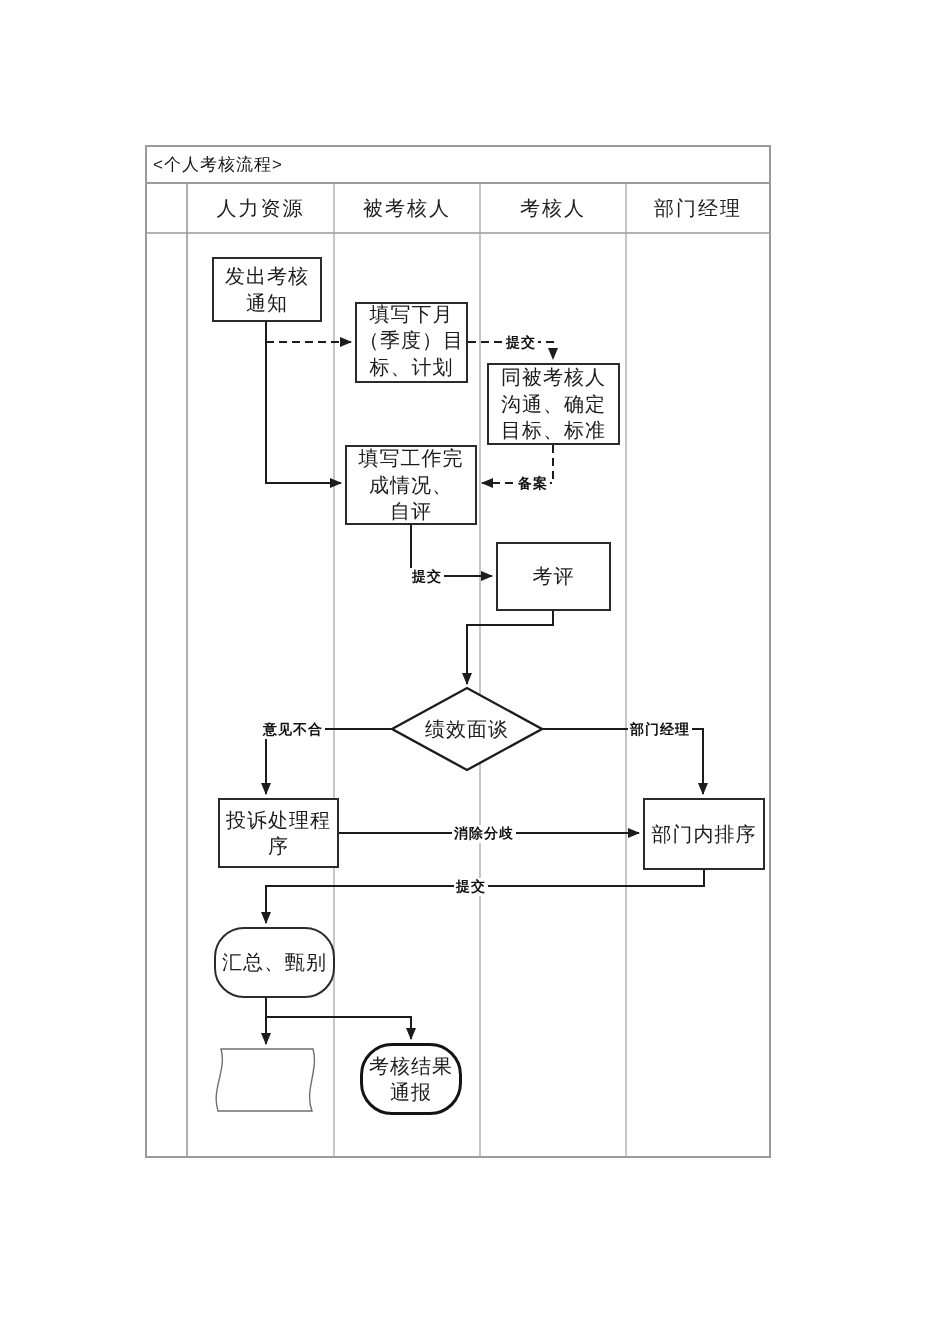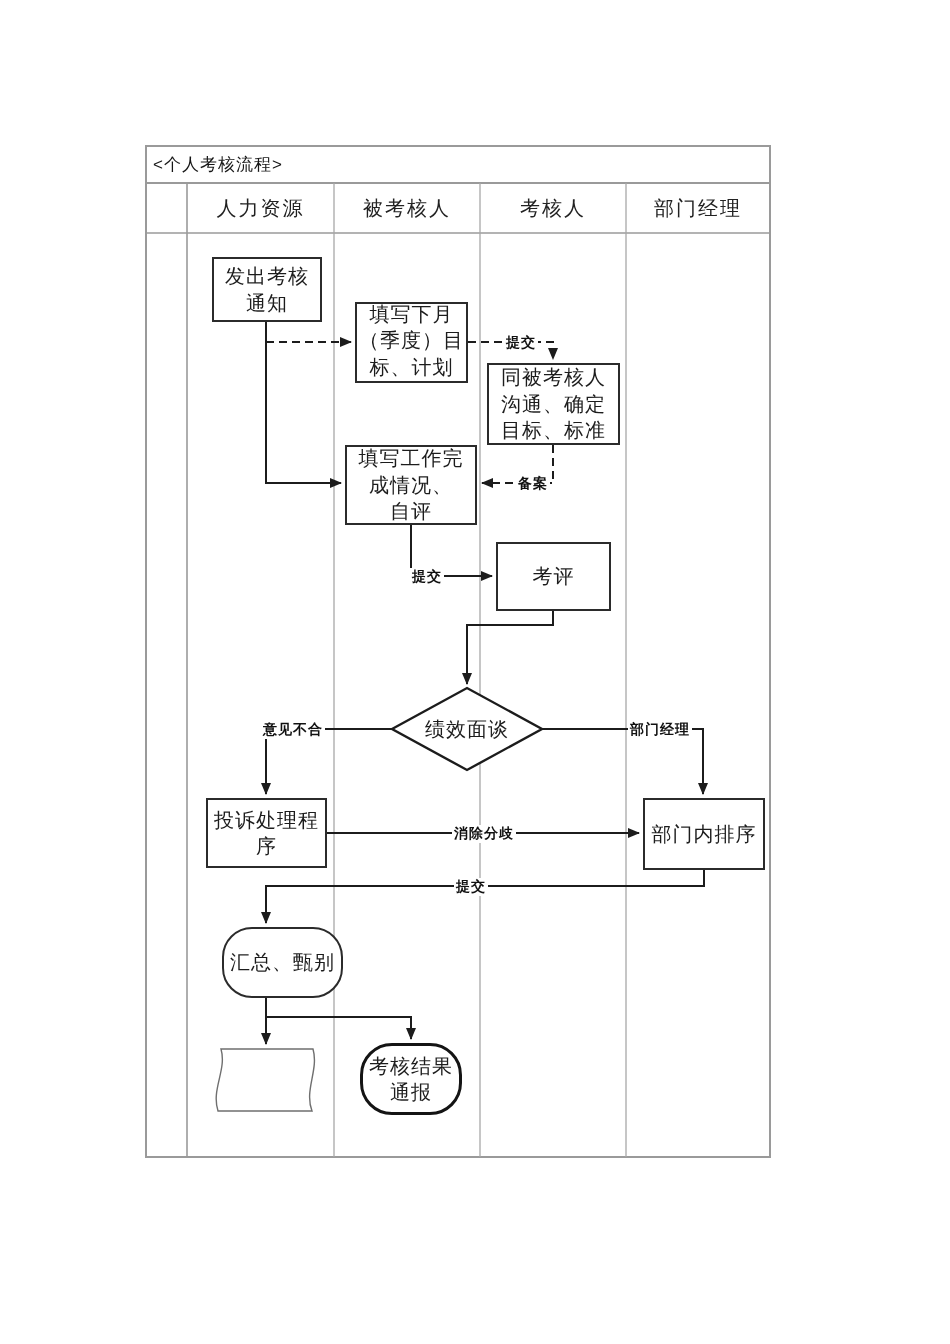--- a/index.html
+++ b/index.html
@@ -106,26 +106,26 @@
 目标、标准</div>
 
   <div class="node" style="left:496px;top:542px;width:115px;height:69px;">考评</div>
 
   <div class="node" style="left:345px;top:445px;width:132px;height:80px;">填写工作完
 成情况、
 自评</div>
 
   <div class="node ghost" style="left:397px;top:708px;width:140px;height:42px;">绩效面谈</div>
 
-  <div class="node" style="left:206px;top:798px;width:121px;height:70px;">投诉处理程
+  <div class="node" style="left:218px;top:798px;width:121px;height:70px;">投诉处理程
 序</div>
 
   <div class="node" style="left:643px;top:798px;width:122px;height:72px;text-align:center;">部门内排序</div>
 
-  <div class="node" style="left:222px;top:927px;width:121px;height:71px;border-radius:30px;">汇总、甄别</div>
+  <div class="node" style="left:214px;top:927px;width:121px;height:71px;border-radius:30px;">汇总、甄别</div>
 
 
   <div class="node capsule" style="left:360px;top:1043px;width:102px;height:72px;border-radius:32px;">考核结果
 通报</div>
 
   <span class="edge-label" style="left:521px;top:343px;">提交</span>
   <span class="edge-label" style="left:533px;top:484px;">备案</span>
   <span class="edge-label" style="left:427px;top:577px;">提交</span>
   <span class="edge-label" style="left:293px;top:730px;">意见不合</span>
   <span class="edge-label" style="left:660px;top:730px;">部门经理</span>

